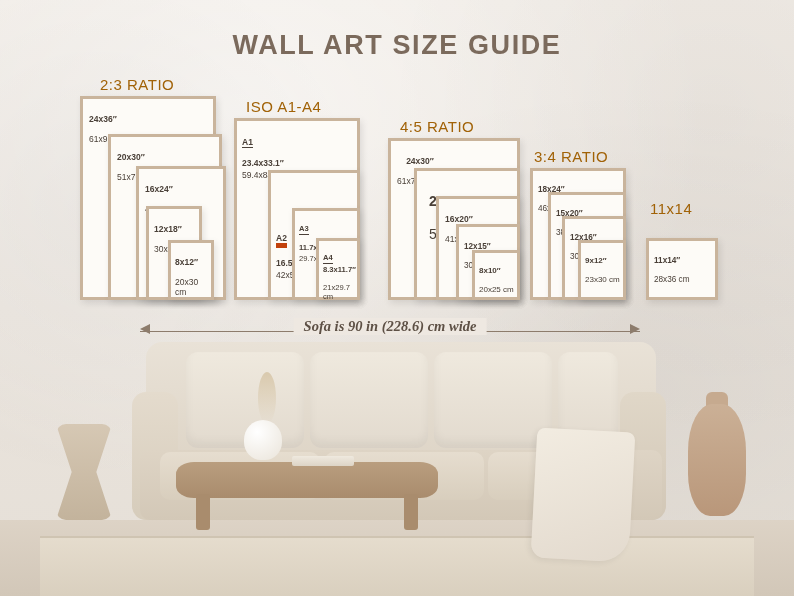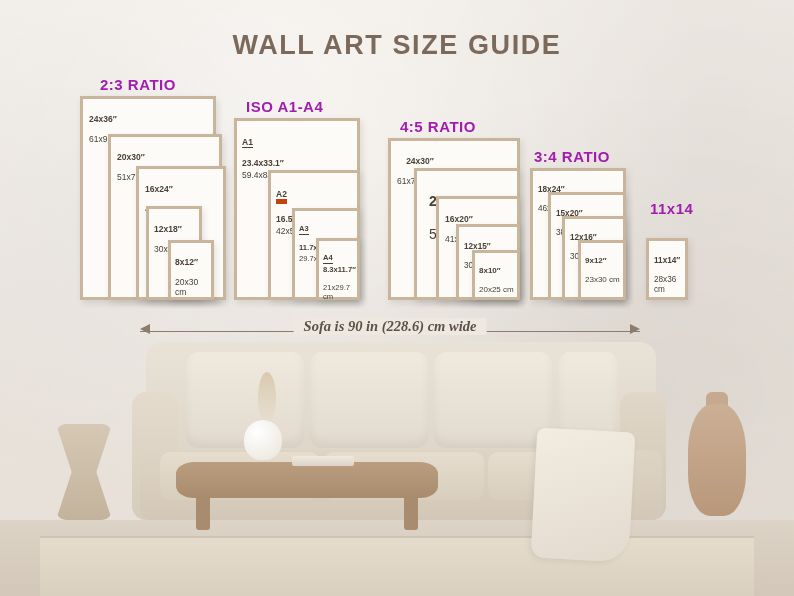--- a/index.html
+++ b/index.html
@@ -47,21 +47,21 @@
     color:#4a4038;
     line-height:1.18;
     white-space:pre-line;
   }
   .sz{font-weight:bold;display:block;}
   .cm{display:block;}
 
   
   .ghead{
     position:absolute;
-    font-weight:bold;color:#a21caf;letter-spacing:.5px;
+    font-weight:normal;color:#a16207;letter-spacing:.5px;
     white-space:nowrap;
   }
 
   
   .measure{position:absolute;left:140px;top:320px;width:500px;height:22px;}
   .measure .line{position:absolute;left:0;top:11px;width:500px;height:1px;background:#8d7c6c;}
   .measure .cap{position:absolute;top:4px;width:0;height:0;border-top:5px solid transparent;border-bottom:5px solid transparent;}
   .measure .capL{left:0;border-right:10px solid #8d7c6c;}
   .measure .capR{right:0;border-left:10px solid #8d7c6c;}
   .measure .txt{
@@ -211,21 +211,21 @@
     <div class="lbl" style="left:5px;top:6px;font-size:8.5px;">
       <span class="sz" style="display:inline-block;border-bottom:1px solid #4a4038;">A1</span>
       <span class="sz" style="display:inline;"> </span>
       <span class="sz" style="display:inline;">23.4x33.1″</span>
       <span class="cm" style="margin-top:2px;">59.4x84.1 cm</span>
     </div>
   </div>
 
   <div class="frame" style="left:268px;top:170px;width:92px;height:130px;">
     <div class="lbl" style="left:5px;top:6px;font-size:8.5px;">
-      <span class="sz" style="display:inline-block;border-bottom:5px solid #c2410c;">A2</span>
+      <span class="sz" style="display:inline-block;border-bottom:5px solid #c2410c;margin-top:44px;">A2</span>
       <span class="sz" style="display:inline;"> </span>
       <span class="sz" style="display:inline;">16.5x23.4″</span>
       <span class="cm" style="margin-top:2px;">42x59.4 cm</span>
     </div>
   </div>
 
   <div class="frame" style="left:292px;top:208px;width:68px;height:92px;">
     <div class="lbl" style="left:4px;top:5px;font-size:7.6px;">
       <span class="sz" style="display:inline-block;border-bottom:1px solid #4a4038;">A3</span>
       <span class="sz" style="display:inline;"> </span>
@@ -304,21 +304,21 @@
 
   <div class="frame" style="left:578px;top:240px;width:48px;height:60px;">
     <div class="lbl" style="left:4px;top:4px;font-size:8px;">
       <span class="sz">9x12″</span>
       <span class="cm">23x30 cm</span>
     </div>
   </div>
 
   <div class="ghead" style="left:650px;top:200px;font-size:15px;">11x14</div>
 
-  <div class="frame" style="left:646px;top:238px;width:42px;height:62px;">
+  <div class="frame" style="left:646px;top:238px;width:72px;height:62px;">
     <div class="lbl" style="left:5px;top:5px;font-size:8.2px;">
       <span class="sz">11x14″</span>
       <span class="cm">28x36 cm</span>
     </div>
   </div>
 
   <div class="measure">
     <div class="line"></div>
     <div class="cap capL"></div>
     <div class="cap capR"></div>

